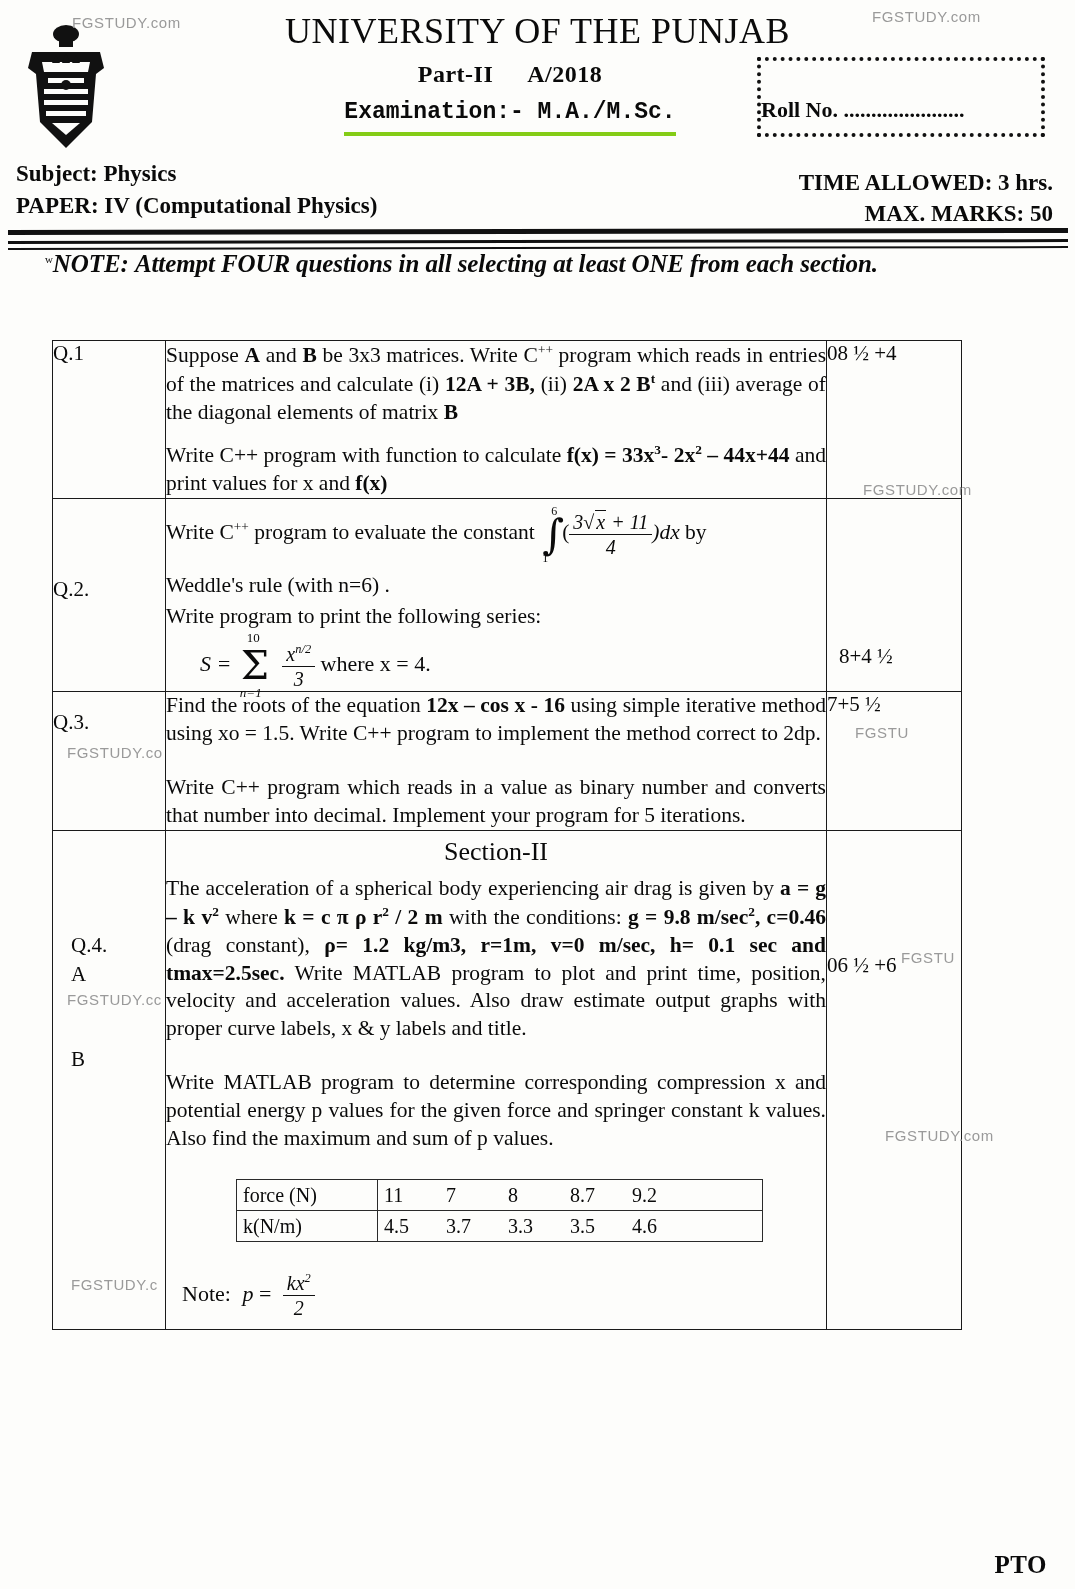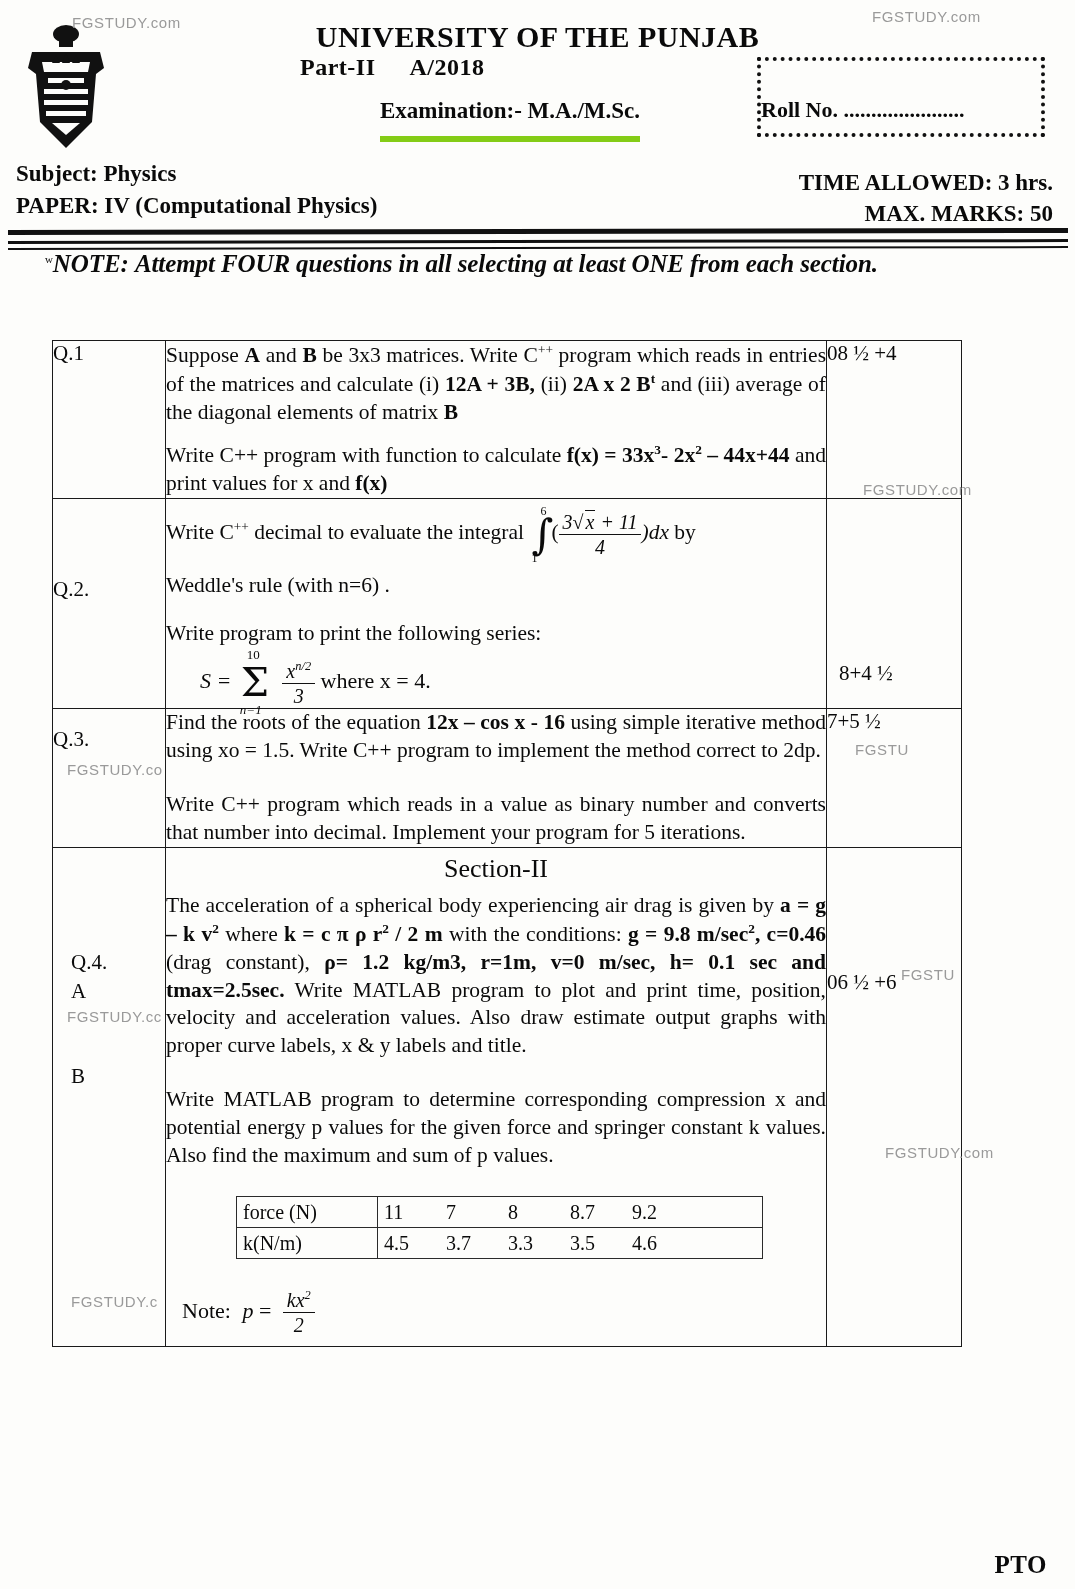--- a/index.html
+++ b/index.html
@@ -27,50 +27,52 @@
   .crest {
     position: absolute;
     left: 18px;
     top: 22px;
     width: 96px;
     height: 132px;
   }
   .univ-title {
     position: absolute;
     left: 0;
-    top: 20px;
+    top: 10px;
     width: 1075px;
     text-align: center;
-    font-size: 30px;
-    font-weight: bold;
+    font-size: 36px;
+    font-weight: normal;
     letter-spacing: 0.5px;
     font-family: "Liberation Serif", "DejaVu Serif", serif;
   }
   .part-line {
     position: absolute;
     left: 300px;
-    top: 54px;
+    top: 61px;
     width: 420px;
+    text-align: center;
     font-size: 24px;
     font-weight: bold;
     letter-spacing: 0.5px;
   }
   .part-line .gap { display: inline-block; width: 34px; }
   .exam-line {
     position: absolute;
     left: 300px;
     top: 98px;
     width: 420px;
     text-align: center;
     font-size: 23px;
     font-weight: bold;
   }
   .exam-line span {
-    border-bottom: 6px solid #84cc16;
-    padding-bottom: 13px;
+    border-bottom: 4px solid #84cc16;
+    padding-bottom: 7px;
+    font-family: Liberation Mono, monospace;
   }
 
   .rollbox {
     position: absolute;
     left: 757px;
     top: 57px;
     width: 288px;
     height: 80px;
     border: 4px dotted #111;
     box-sizing: border-box;
@@ -406,32 +408,32 @@
         <td class="marks">
           <span>08 ½ +4</span>
           <span class="wm" style="left:36px; top:140px;">FGSTUDY.com</span>
         </td>
       </tr>
 
       <tr>
         <td class="qno" style="padding-top:78px;">Q.2.</td>
         <td class="qbody">
           <p class="para" style="margin-top:12px;">
-            <span>Write  C</span><span class="sup">++</span><span>  decimal  to  evaluate  the  integral</span>
+            <span>Write  C</span><span class="sup">++</span><span>  program  to  evaluate  the  constant</span>
             <span class="intg">
               <span class="lim-top">6</span>
               <span class="glyph">∫</span>
               <span class="lim-bot">1</span>
             </span><span>(</span><span class="frac">
               <span class="num"><span>3</span>√<span class="sqrt">x</span> <span>+ 11</span></span>
               <span class="den">4</span>
             </span><span style="font-style:italic;">)dx</span><span>  by</span>
           </p>
           <p class="para" style="margin-top:14px;">Weddle's rule (with n=6) .</p>
-          <p class="para" style="margin-top:20px;">Write program to print the following series:</p>
+          <p class="para" style="margin-top:3px;">Write program to print the following series:</p>
           <div class="sumexpr">
             <span style="font-style:italic;">S =</span>
             <span class="sigma">
               <span class="up">10</span>
               <span class="sg">Σ</span>
               <span class="dn">n=1</span>
             </span>
             <span class="frac">
               <span class="num"><span>x</span><span class="sup">n/2</span></span>
               <span class="den">3</span>

